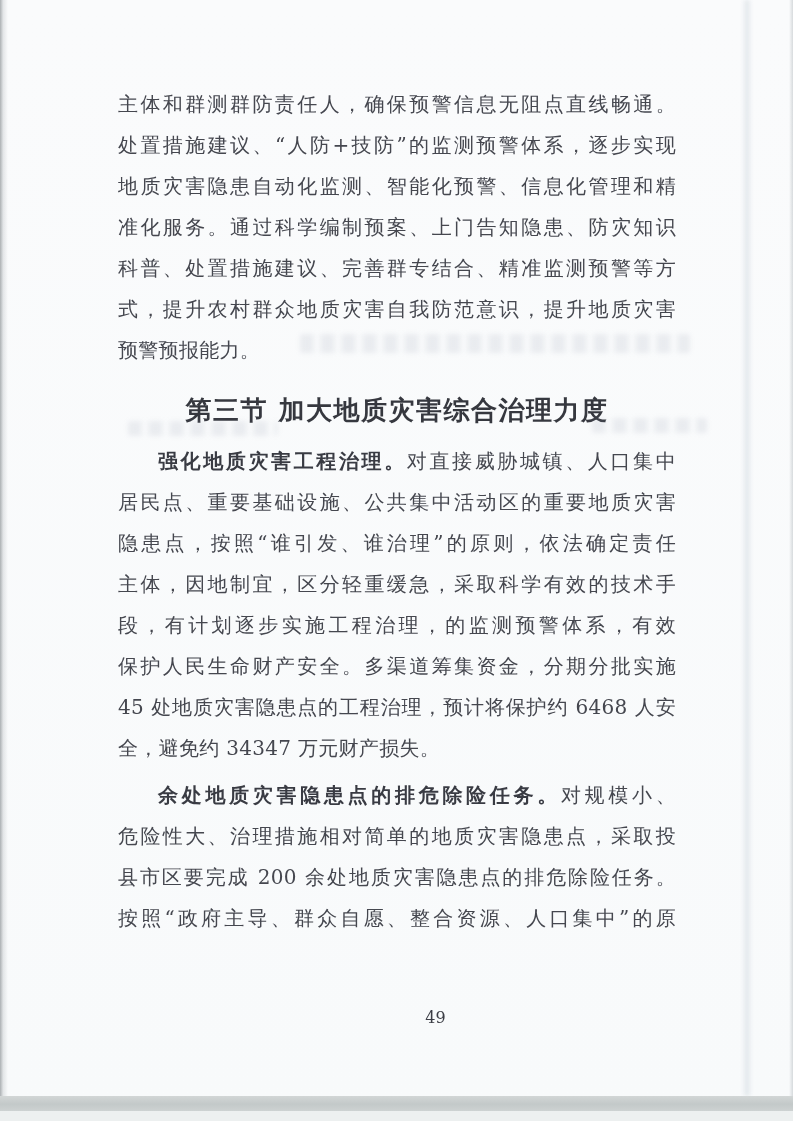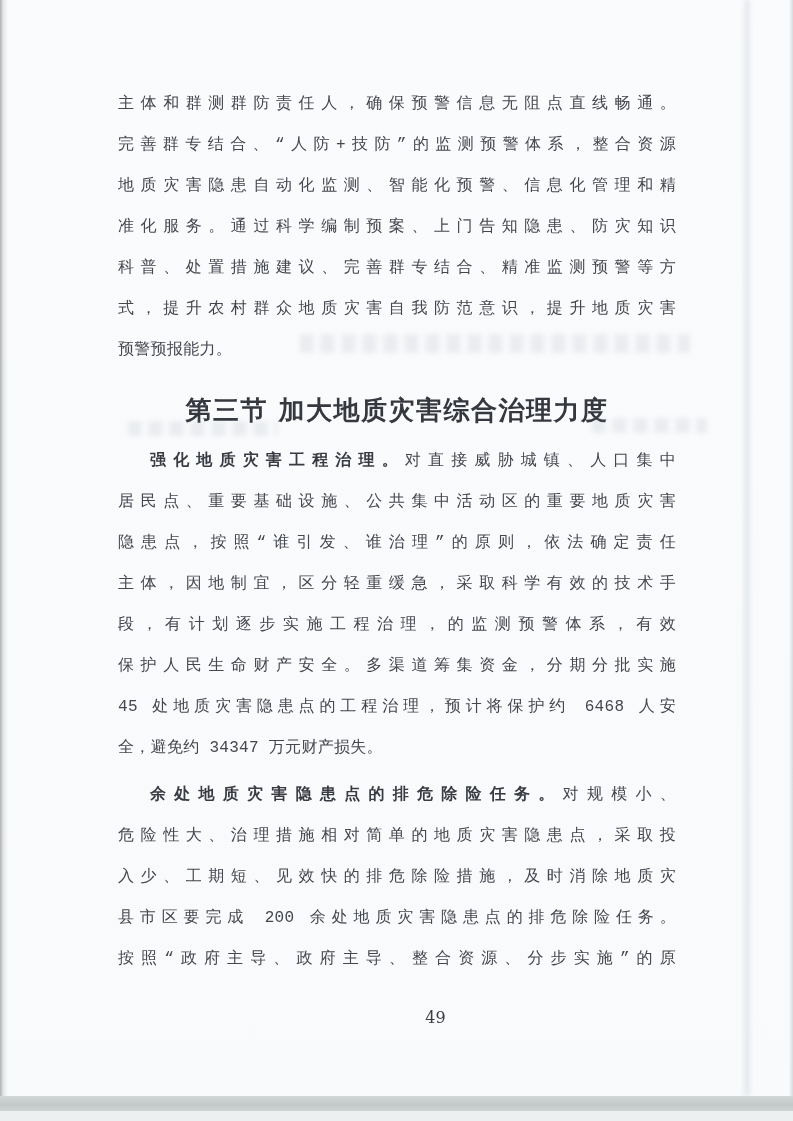--- a/index.html
+++ b/index.html
@@ -57,27 +57,26 @@
   
   .textcol {
     position: absolute;
     left: 118px;
     top: 84px;
     width: 558px;
   }
   .line {
     height: 41px;
     line-height: 41px;
-    font-size: 16px;
+    font-size: 20px;
     letter-spacing: 0.3px;
     white-space: normal;
     text-align: justify;
     text-align-last: left;
     color: #45474f;
-    font-family: Liberation Mono, monospace;
   }
   .line.stretch { text-align-last: justify; }
   .line.indent { text-indent: 2em; }
   .line .lead {
     font-weight: bold;
     color: #393b43;
   }
   .heading {
     margin: 16px 0 8px 0;
     height: 46px;
@@ -101,21 +100,21 @@
   }
 </style>
 </head>
 <body>
 
 <div class="page">
 
   <div class="textcol">
 
     <div class="line stretch"><span>主体和群测群防责任人，确保预警信息无阻点直线畅通。</span></div>
-    <div class="line stretch"><span>完善群专结合、“人防+技防”的监测预警体系，整合资源</span></div>
+    <div class="line stretch"><span>处置措施建议、“人防+技防”的监测预警体系，逐步实现</span></div>
     <div class="line stretch"><span>地质灾害隐患自动化监测、智能化预警、信息化管理和精</span></div>
     <div class="line stretch"><span>准化服务。通过科学编制预案、上门告知隐患、防灾知识</span></div>
     <div class="line stretch"><span>科普、处置措施建议、完善群专结合、精准监测预警等方</span></div>
     <div class="line stretch"><span>式，提升农村群众地质灾害自我防范意识，提升地质灾害</span></div>
     <div class="line"><span>预警预报能力。</span></div>
 
     <div class="heading">第三节 加大地质灾害综合治理力度</div>
 
     <div class="line stretch indent"><span class="lead">强化地质灾害工程治理。</span><span>对直接威胁城镇、人口集中</span></div>
     <div class="line stretch"><span>居民点、重要基础设施、公共集中活动区的重要地质灾害</span></div>
@@ -123,23 +122,22 @@
     <div class="line stretch"><span>主体，因地制宜，区分轻重缓急，采取科学有效的技术手</span></div>
     <div class="line stretch"><span>段，有计划逐步实施工程治理，的监测预警体系，有效</span></div>
     <div class="line stretch"><span>保护人民生命财产安全。多渠道筹集资金，分期分批实施</span></div>
     <div class="line stretch"><span>45 处地质灾害隐患点的工程治理，预计将保护约 6468 人安</span></div>
     <div class="line"><span>全，避免约 34347 万元财产损失。</span></div>
 
     <div class="para-gap"></div>
 
     <div class="line stretch indent"><span class="lead">余处地质灾害隐患点的排危除险任务。</span><span>对规模小、</span></div>
     <div class="line stretch"><span>危险性大、治理措施相对简单的地质灾害隐患点，采取投</span></div>
-    <div class="line stretch"><span>入少、工期短、见效快的排危除险措施，及时消除地质灾</span></div>
     <div class="line stretch"><span>县市区要完成 200 余处地质灾害隐患点的排危除险任务。</span></div>
-    <div class="line stretch"><span>按照“政府主导、政府主导、整合资源、分步实施”的原</span></div>
+    <div class="line stretch"><span>按照“政府主导、群众自愿、整合资源、人口集中”的原</span></div>
 
   </div>
 
   <div class="footer">49</div>
 
   <div class="smudge s1"></div>
   <div class="smudge s2"></div>
   <div class="smudge s3"></div>
 
   <div class="edge-left"></div>

